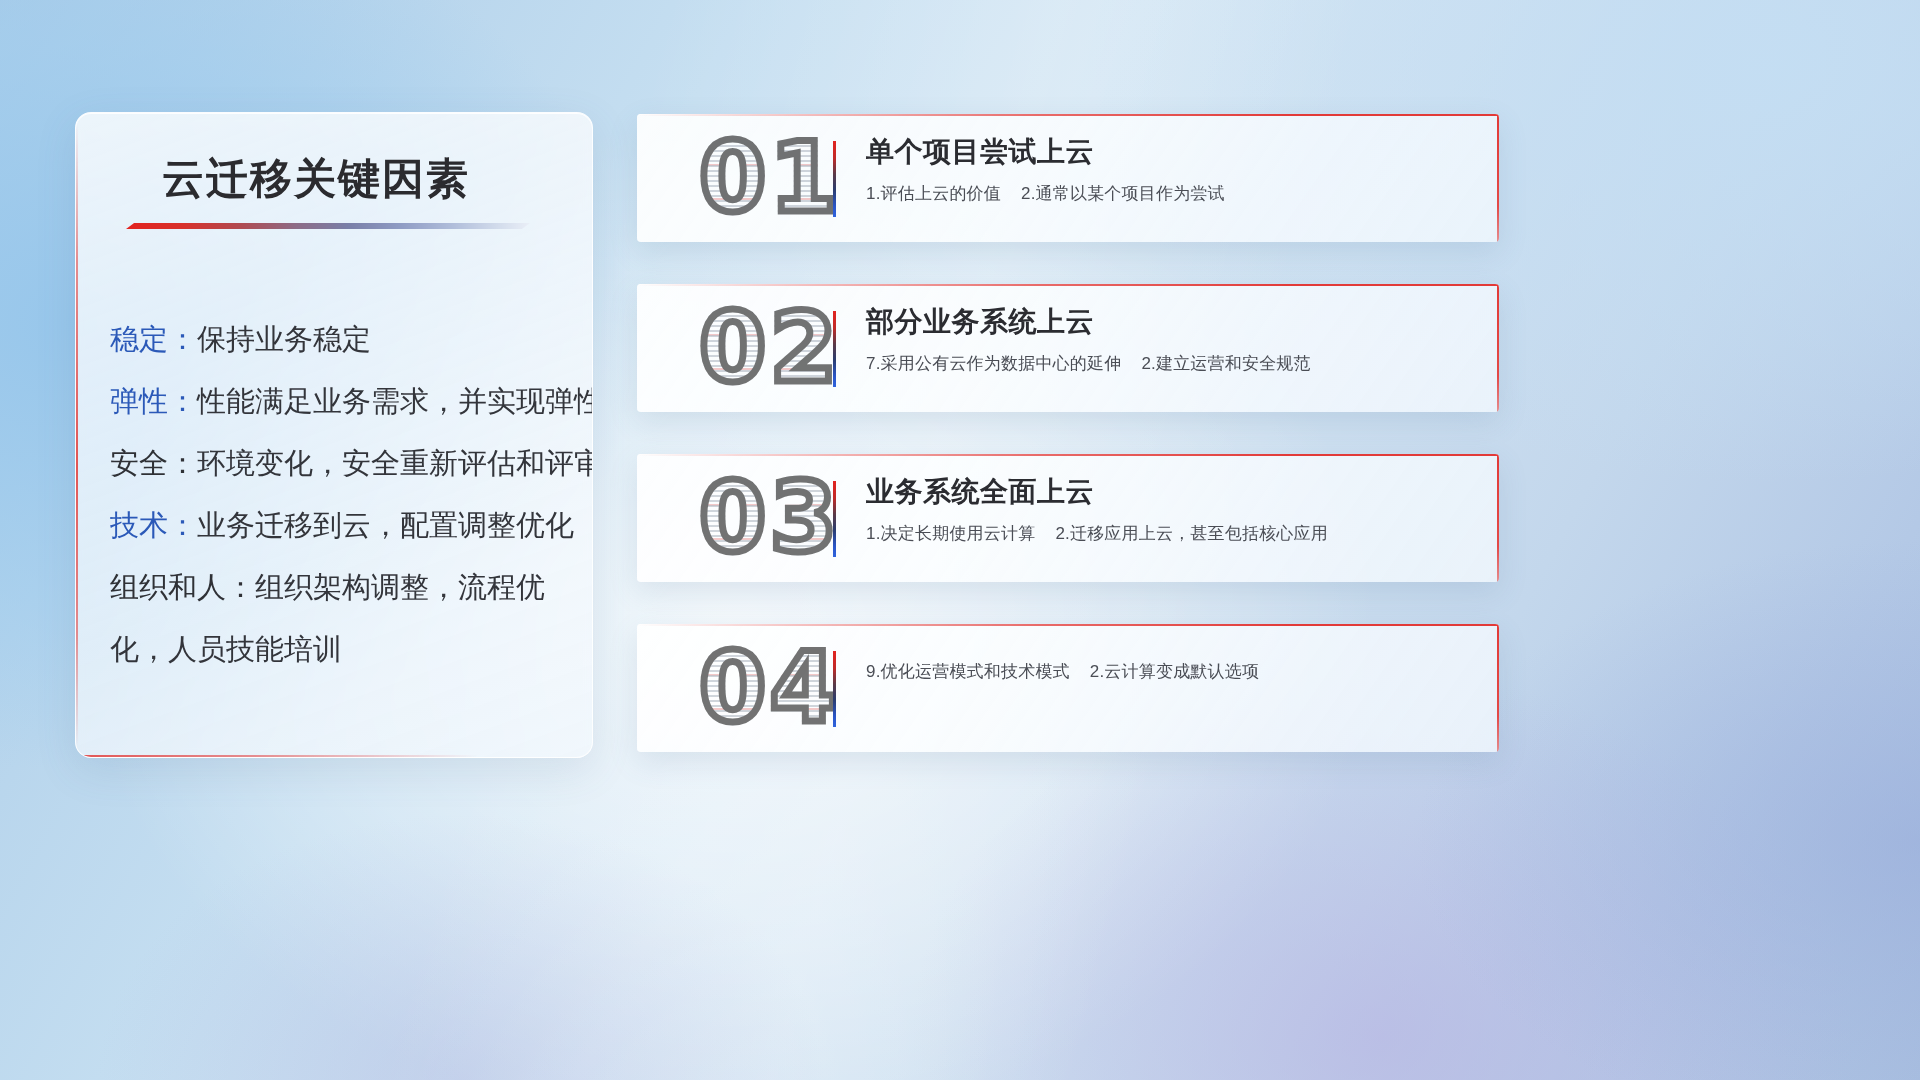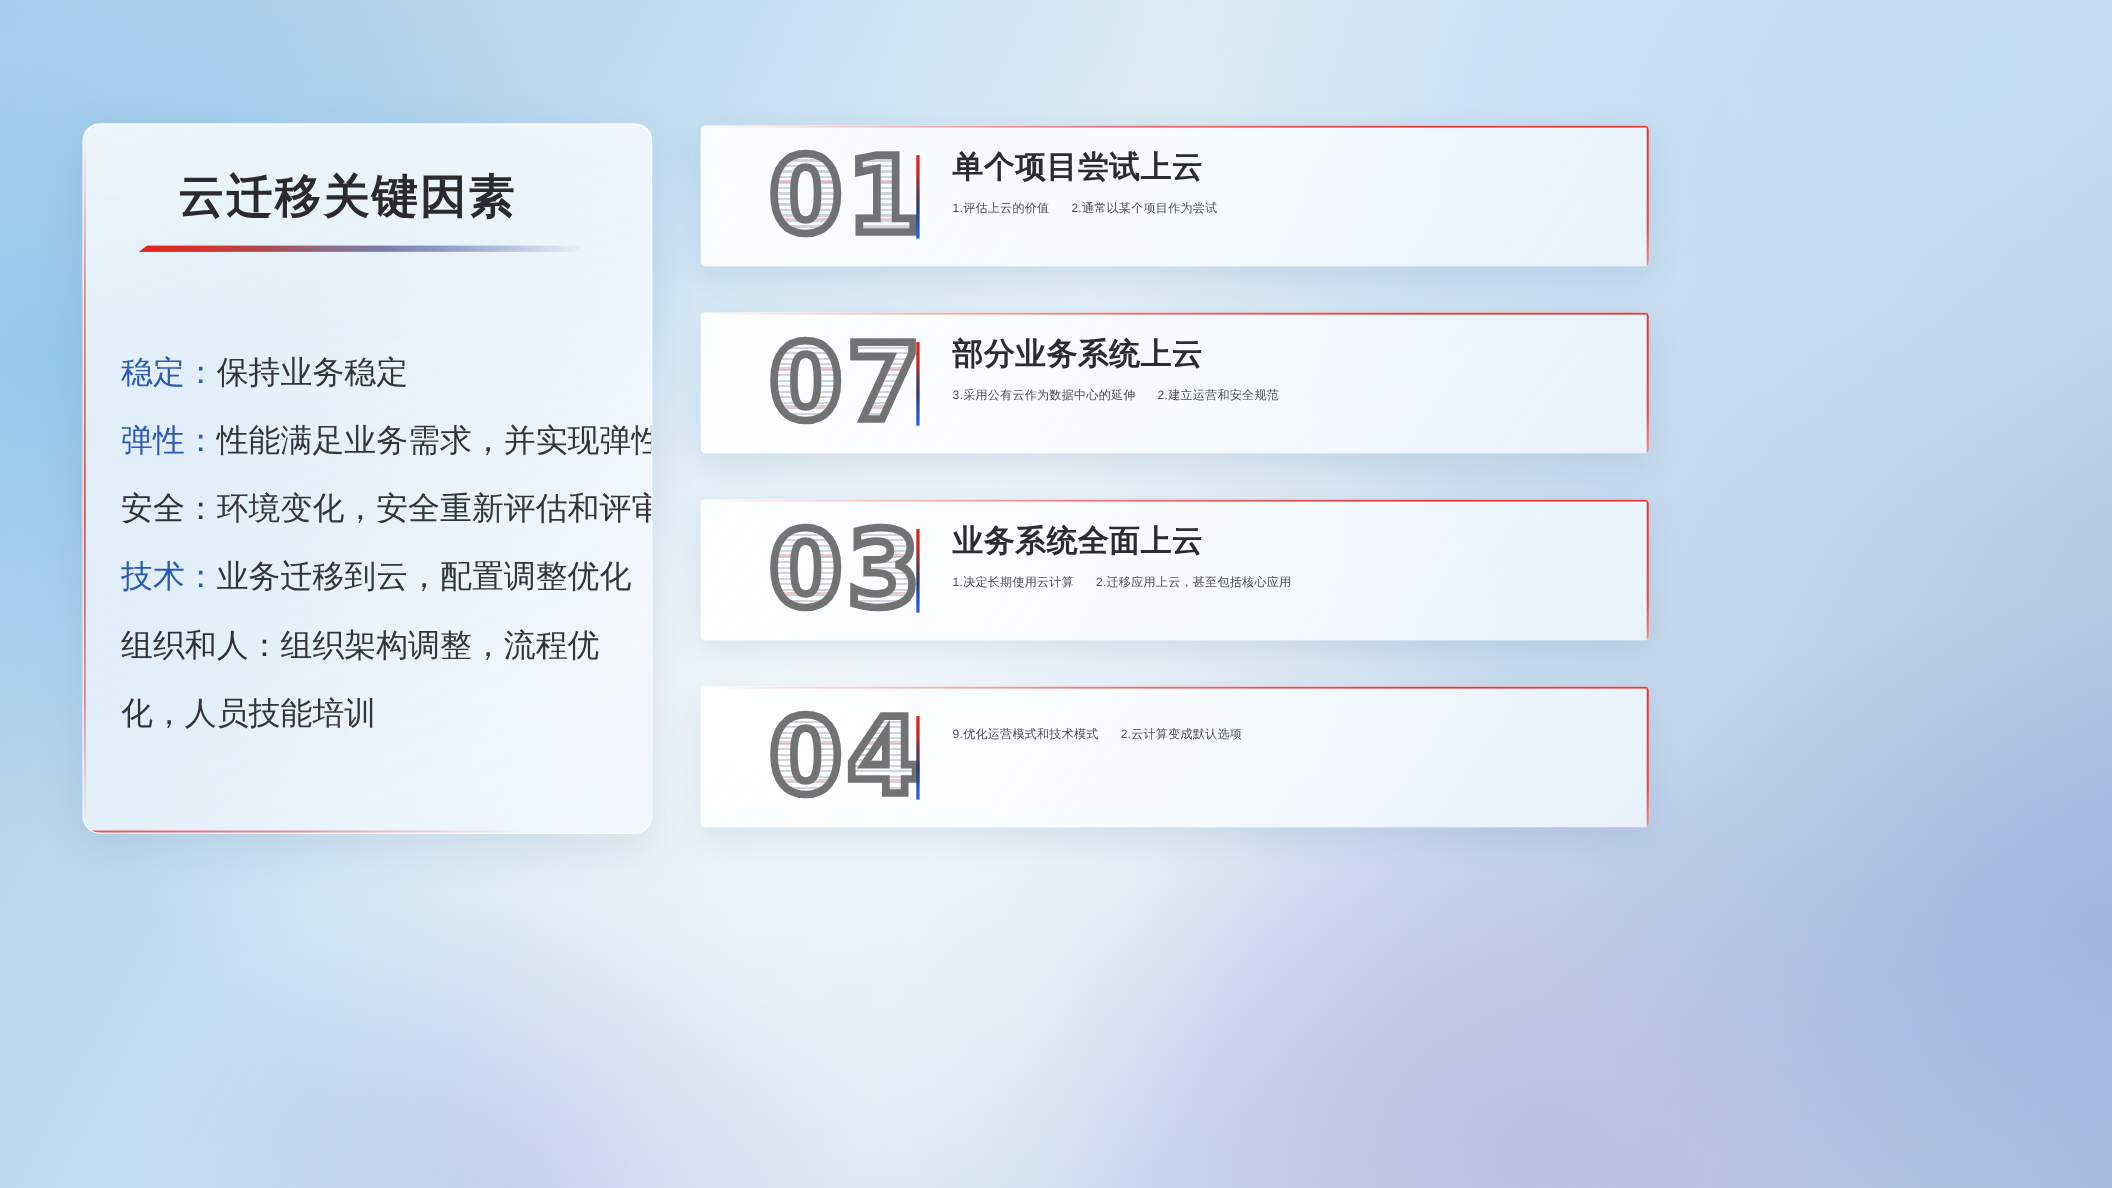--- a/index.html
+++ b/index.html
@@ -251,21 +251,21 @@
   .card-title {
     font-size: 28px;
     font-weight: bold;
     color: #2b2c31;
     letter-spacing: .5px;
     line-height: 1.15;
     white-space: nowrap;
   }
   .card-desc {
     margin-top: 14px;
-    font-size: 11px;
+    font-size: 17px;
     color: #4a4d55;
     letter-spacing: .2px;
     white-space: nowrap;
   }
   .card-desc .gap { display: inline-block; width: 20px; }
 </style>
 </head>
 <body>
 
 <div id="slide">
@@ -320,27 +320,27 @@
       <div class="card-body">
         <div class="card-title">单个项目尝试上云</div>
         <div class="card-desc">
           <span>1.评估上云的价值</span><span class="gap"></span><span>2.通常以某个项目作为尝试</span>
         </div>
       </div>
     </article>
 
     <article class="card">
       <div class="card-number">
-        <span class="glyph">07</span>
+        <span class="glyph">02</span>
       </div>
       <div class="card-divider"></div>
       <div class="card-body">
         <div class="card-title">部分业务系统上云</div>
         <div class="card-desc">
-          <span>3.采用公有云作为数据中心的延伸</span><span class="gap"></span><span>2.建立运营和安全规范</span>
+          <span>7.采用公有云作为数据中心的延伸</span><span class="gap"></span><span>2.建立运营和安全规范</span>
         </div>
       </div>
     </article>
 
     <article class="card">
       <div class="card-number">
         <span class="glyph">03</span>
       </div>
       <div class="card-divider"></div>
       <div class="card-body">

